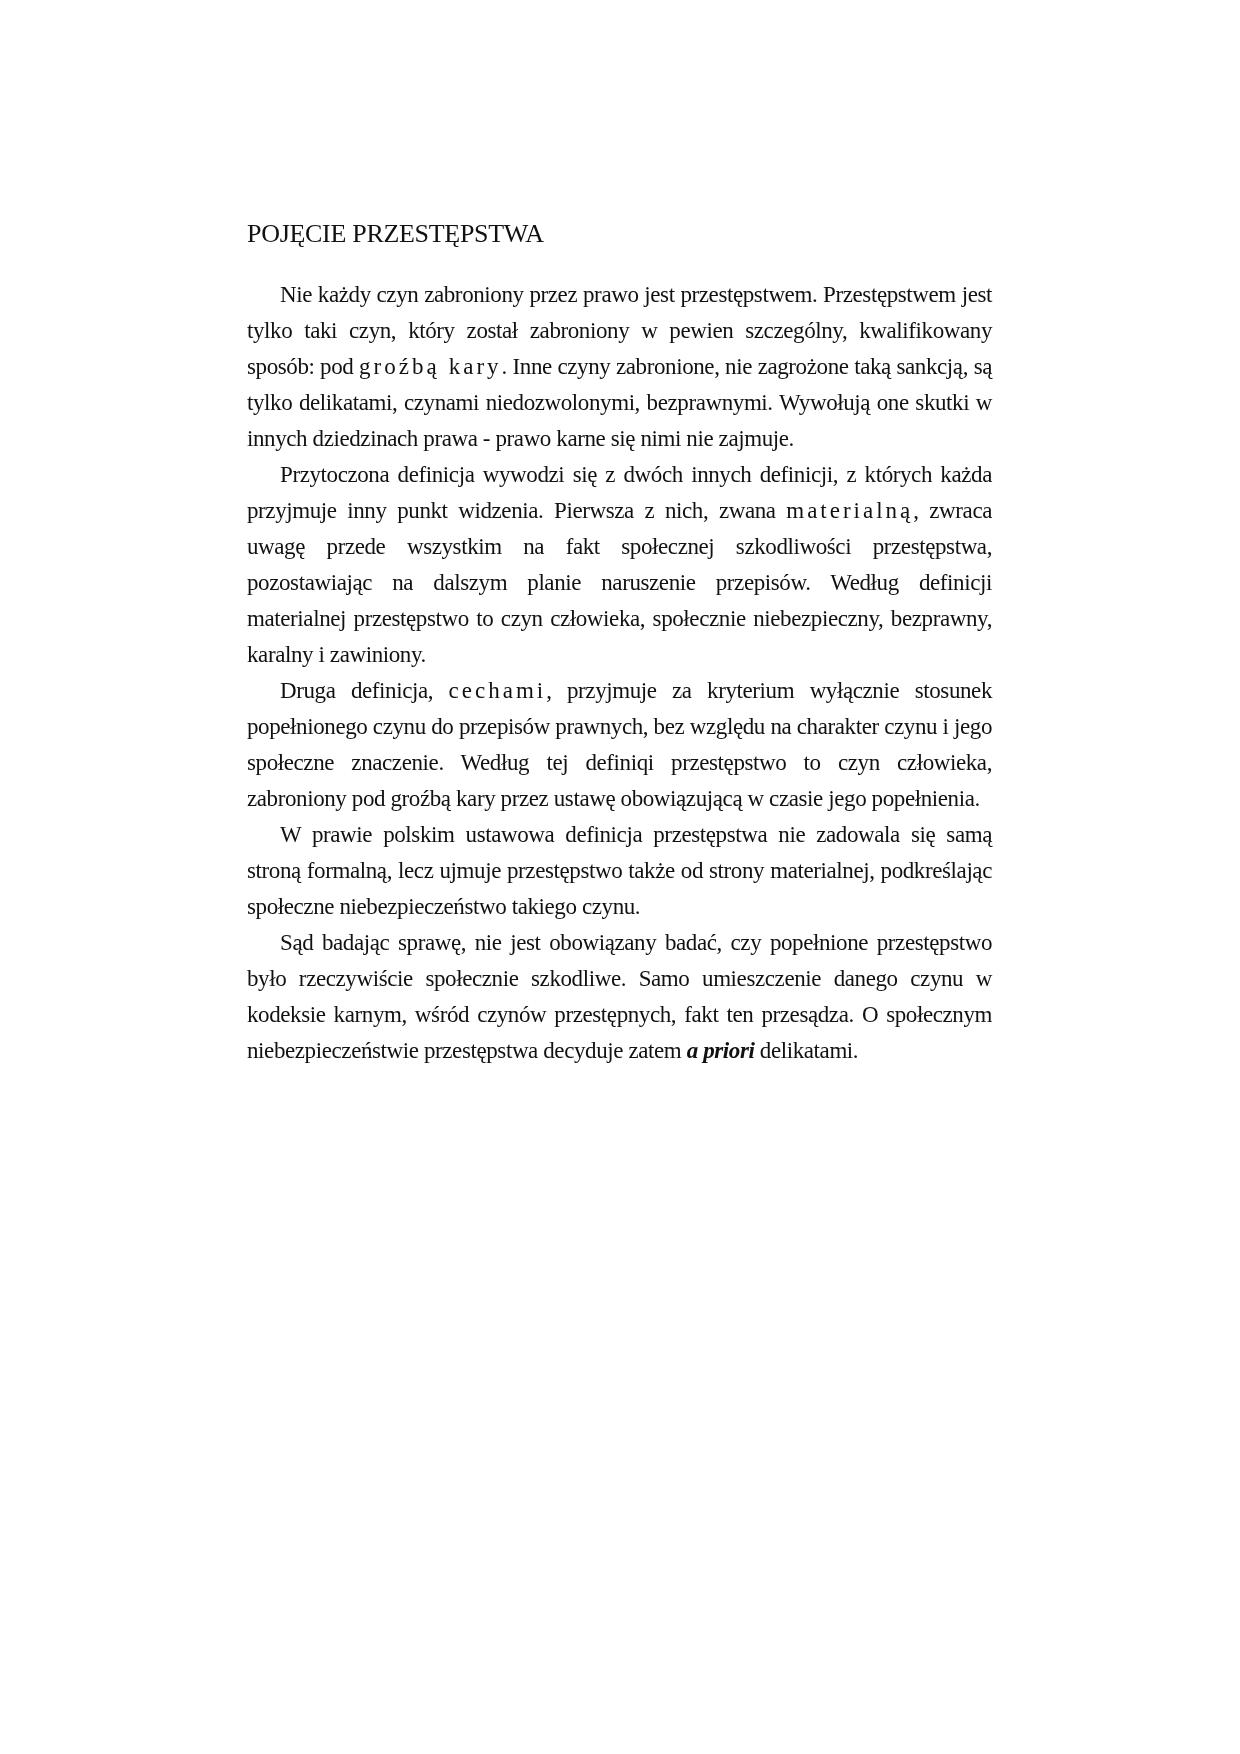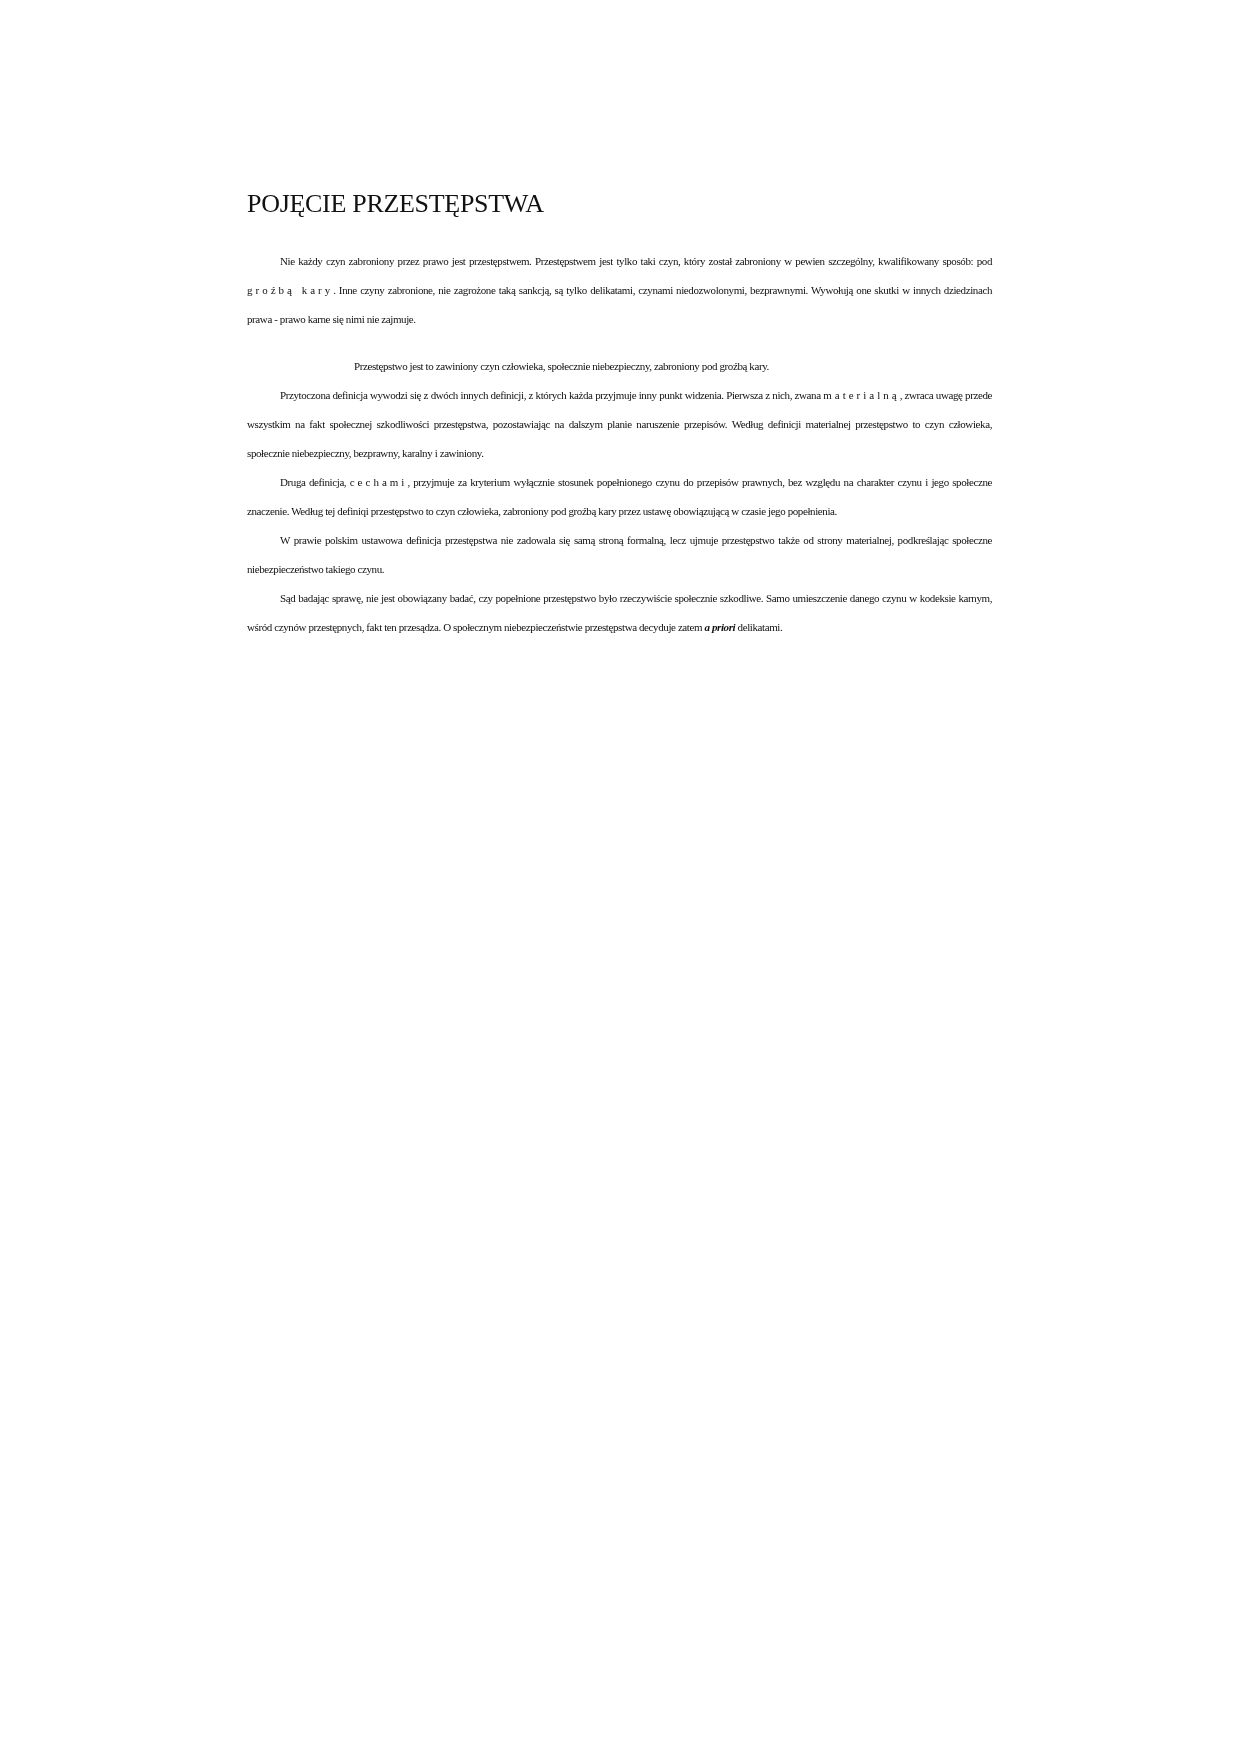--- a/index.html
+++ b/index.html
@@ -1,36 +1,35 @@
 <!DOCTYPE html>
 <html><head>
 <meta charset="utf-8">
 <style>
   html, body { margin: 0; padding: 0; background: #ffffff; }
   body { width: 1240px; height: 1754px; position: relative; overflow: hidden;
          font-family: "Liberation Serif", "DejaVu Serif", serif; color: #111; }
-  .page { position: absolute; left: 247px; top: 187px; width: 745px; }
+  .page { position: absolute; left: 247px; top: 217px; width: 745px; }
   h1.title { font-weight: normal; font-size: 26px; margin: 0 0 26px 0; letter-spacing: -0.3px; line-height: 34px; }
-  p { margin: 0; font-size: 11px; line-height: 29px; text-align: justify; text-align-last: left;
+  p { margin: 0; font-size: 23px; line-height: 36px; text-align: justify; text-align-last: left;
       letter-spacing: -0.4px; }
   p.ind { text-indent: 33px; }
   .quote { margin: 18px 0 0 107px; }
   .sp { letter-spacing: 3px; }
   .bi { font-weight: bold; font-style: italic; margin-top: 24px; }
   .para2 { }
 </style>
 </head>
 <body>
 
 <div class="page">
   <h1 class="title">POJĘCIE PRZESTĘPSTWA</h1>
 
   <p class="ind"><span>Nie każdy czyn zabroniony przez prawo jest przestępstwem. Przestępstwem jest tylko taki czyn, który został zabroniony w pewien szczególny, kwalifikowany sposób: pod </span><span class="sp">groźbą kary</span><span>. Inne czyny zabronione, nie zagrożone taką sankcją, są tylko delikatami, czynami niedozwolonymi, bezprawnymi. Wywołują one skutki w innych dziedzinach prawa - prawo karne się nimi nie zajmuje.</span></p>
 
-  <p class="quote">Przestępstwo jest to zawiniony czyn człowieka, społecznie niebezpieczny, zabroniony pod groźbą kary.</p>
 
   <p class="ind para2"><span>Przytoczona definicja wywodzi się z dwóch innych definicji, z których każda przyjmuje inny punkt widzenia. Pierwsza z nich, zwana </span><span class="sp">materialną</span><span>, zwraca uwagę przede wszystkim na fakt społecznej szkodliwości przestępstwa, pozostawiając na dalszym planie naruszenie przepisów. Według definicji materialnej przestępstwo to czyn człowieka, społecznie niebezpieczny, bezprawny, karalny i zawiniony.</span></p>
 
   <p class="ind"><span>Druga definicja, </span><span class="sp">cechami</span><span>, przyjmuje za kryterium wyłącznie stosunek popełnionego czynu do przepisów prawnych, bez względu na charakter czynu i jego społeczne znaczenie. Według tej definiqi przestępstwo to czyn człowieka, zabroniony pod groźbą kary przez ustawę obowiązującą w czasie jego popełnienia.</span></p>
 
   <p class="ind">W prawie polskim ustawowa definicja przestępstwa nie zadowala się samą stroną formalną, lecz ujmuje przestępstwo także od strony materialnej, podkreślając społeczne niebezpieczeństwo takiego czynu.</p>
 
   <p class="ind"><span>Sąd badając sprawę, nie jest obowiązany badać, czy popełnione przestępstwo było rzeczywiście społecznie szkodliwe. Samo umieszczenie danego czynu w kodeksie karnym, wśród czynów przestępnych, fakt ten przesądza. O społecznym niebezpieczeństwie przestępstwa decyduje zatem </span><span class="bi">a priori</span><span> delikatami.</span></p>
 
 </div>

